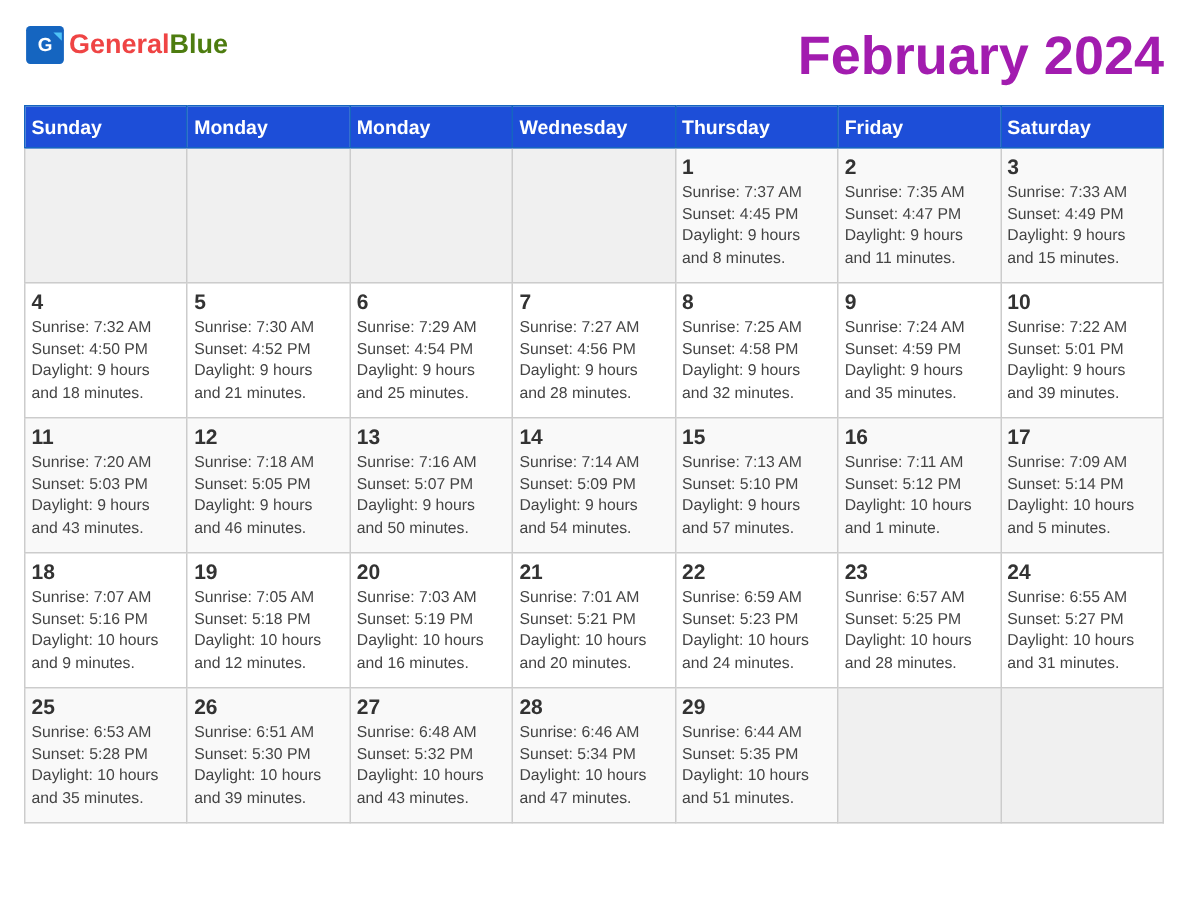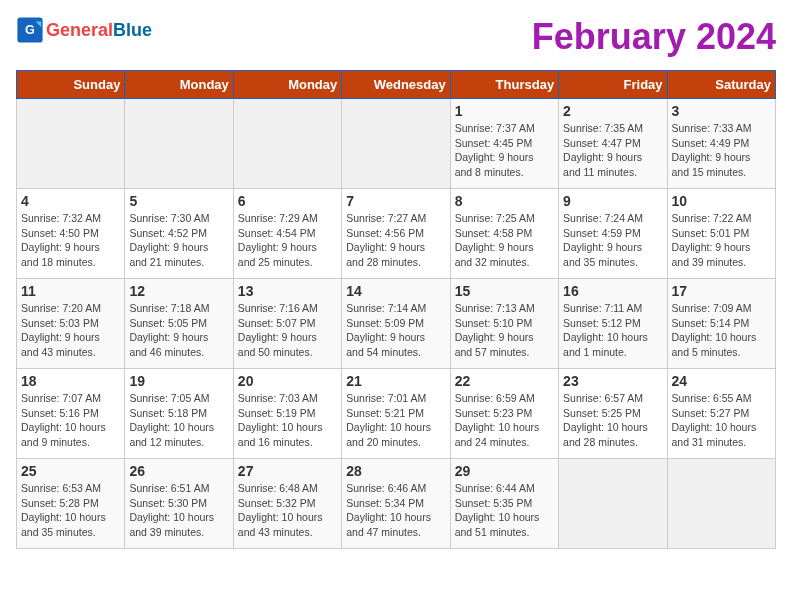--- a/index.html
+++ b/index.html
@@ -14,21 +14,21 @@
       display: flex;
       align-items: center;
       margin-bottom: 4px;
     }
     .logo-text {
       font-size: 18px;
       font-weight: bold;
       color: #ef4444;
       line-height: 1;
     }
-    .logo-blue { color: #0369a1; }
+    .logo-blue { color: #4d7c0f; }
     .logo-icon {
       width: 28px;
       height: 28px;
       margin-right: 2px;
     }
     .title-section {
       text-align: right;
       margin-bottom: 4px;
     }
     .calendar-title {
@@ -39,24 +39,24 @@
     .calendar-subtitle {
       font-size: 16px;
       color: #555;
     }
     table {
       width: 100%;
       border-collapse: collapse;
       font-size: 11px;
     }
     thead tr th {
-      background-color: #c2410c;
+      background-color: #1d4ed8;
       color: #fff;
       padding: 6px 4px;
-      text-align: right;
+      text-align: left;
       font-size: 13px;
       font-weight: bold;
       border: 1px solid #1565C0;
     }
     tbody tr td {
       border: 1px solid #ccc;
       vertical-align: top;
       padding: 4px;
       width: calc(100% / 7);
       min-height: 80px;

